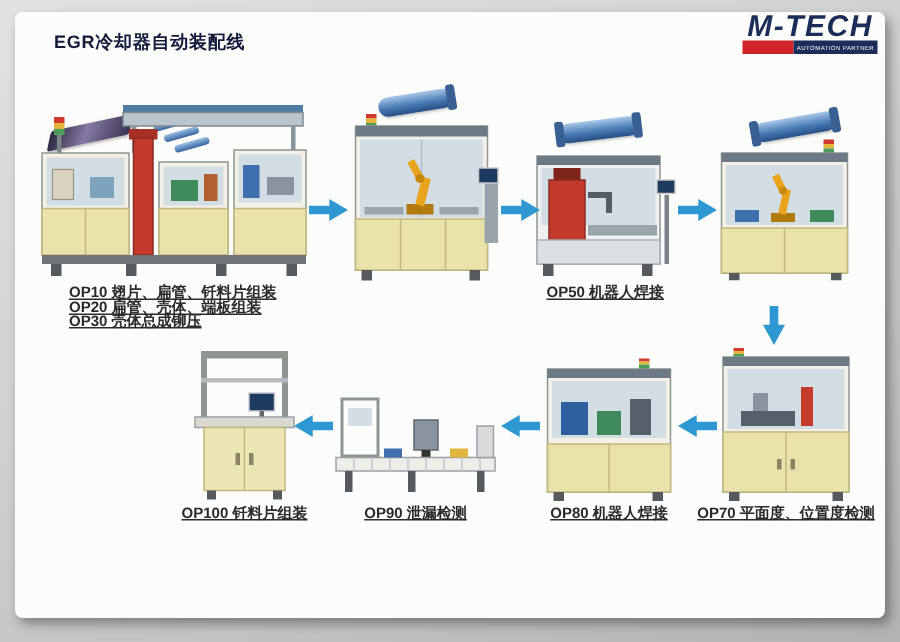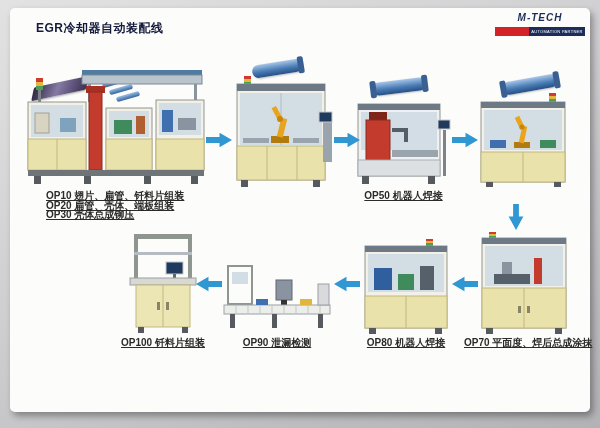--- a/index.html
+++ b/index.html
@@ -12,21 +12,21 @@
     position:absolute;left:10px;top:8px;width:580px;height:404px;
     background:#fcfcfb;border-radius:5px;
     box-shadow:3px 4px 7px rgba(0,0,0,0.35);
   }
   .title{
     position:absolute;left:36px;top:20px;
     font-size:12px;font-weight:bold;color:#141a3c;letter-spacing:0.5px;
   }
   
   .logo{position:absolute;left:495px;top:10px;width:90px;text-align:center;}
-  .logo .brand{font-size:10px;font-weight:800;font-style:italic;color:#1c2d5a;letter-spacing:1px;line-height:16px;}
+  .logo .brand{font-size:20px;font-weight:800;font-style:italic;color:#1c2d5a;letter-spacing:1px;line-height:16px;}
   .logo .bars{display:flex;margin-top:1px;height:9px;}
   .logo .bar-red{width:34px;background:#d2232a;}
   .logo .bar-navy{flex:1;background:#1c2d5a;color:#fff;font-size:4px;line-height:9px;letter-spacing:0.3px;overflow:hidden;}
   
   .station{position:absolute;}
   .station svg{display:block;width:100%;height:100%;}
   .label{
     position:absolute;font-size:10px;font-weight:bold;color:#2b2b2b;
     line-height:9.5px;white-space:nowrap;text-decoration:underline;
   }
@@ -286,17 +286,17 @@
   <div class="arrow left" style="left:452px;top:276px;"></div>
   <div class="arrow left" style="left:334px;top:276px;"></div>
   <div class="arrow left" style="left:196px;top:276px;"></div>
 
   <div class="label" style="left:46px;top:191px;">
     <div>OP10 翅片、扁管、钎料片组装</div>
     <div>OP20 扁管、壳体、端板组装</div>
     <div>OP30 壳体总成铆压</div>
   </div>
   <div class="label center" style="left:356px;top:191px;width:95px;">OP50 机器人焊接</div>
-  <div class="label center" style="left:464px;top:338px;width:120px;">OP70 平面度、焊后总成涂抹</div>
+  <div class="label center" style="left:464px;top:338px;width:120px;">OP70 平面度、位置度检测</div>
   <div class="label center" style="left:362px;top:338px;width:88px;">OP80 机器人焊接</div>
   <div class="label center" style="left:222px;top:338px;width:110px;">OP90 泄漏检测</div>
   <div class="label center" style="left:114px;top:338px;width:98px;">OP100 钎料片组装</div>
 </div>
 
 </body></html>

